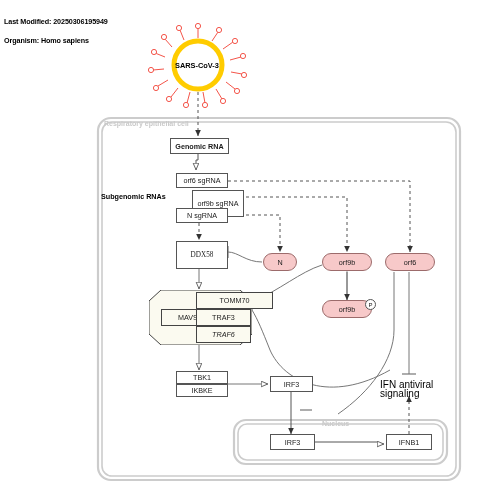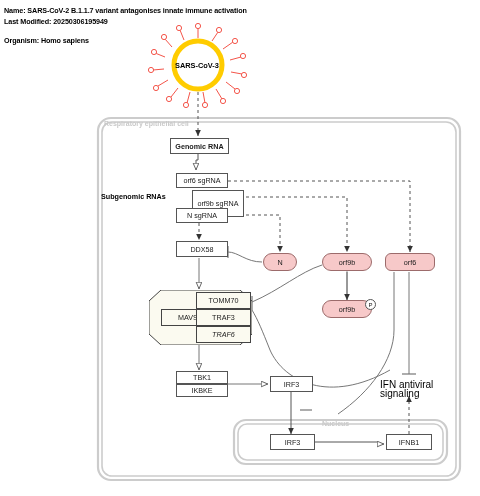--- a/index.html
+++ b/index.html
@@ -107,21 +107,20 @@
     text-align: left;
     line-height: 8.6px;
     white-space: nowrap;
   }
 </style>
 </head>
 <body>
 
 <div id="stage">
 
-  <div class="meta l1">Name: SARS-CoV-2 B.1.1.7 variant antagonises innate immune activation</div>
   <div class="meta l2">Last Modified: 20250306195949</div>
   <div class="meta l3">Organism: Homo sapiens</div>
 
   <svg id="canvas" width="480" height="496">
     <defs>
       <marker id="arrowSolid" markerWidth="8" markerHeight="8" refX="6.4" refY="3" orient="auto">
         <path d="M0,0 L6.4,3 L0,6 z" fill="#333"></path>
       </marker>
       <marker id="arrowSolidUp" markerWidth="8" markerHeight="8" refX="6.4" refY="3" orient="auto">
         <path d="M0,0 L6.4,3 L0,6 z" fill="#333"></path>
@@ -221,35 +220,35 @@
   <div class="comp-label" style="left:322px; top:420px;">Nucleus</div>
 
   <div class="node rna" style="left:170px; top:138px; width:59px; height:16px;">Genomic RNA</div>
 
   <div class="sublabel" style="left:101px; top:192px;">Subgenomic RNAs</div>
 
   <div class="node gene" style="left:176px; top:173px; width:52px; height:15px;">orf6 sgRNA</div>
   <div class="node gene" style="left:192px; top:190px; width:52px; height:27px;">orf9b sgRNA</div>
   <div class="node gene" style="left:176px; top:208px; width:52px; height:15px;">N sgRNA</div>
 
-  <div class="node gene" style="left:176px; top:241px; width:52px; height:16px;">DDX58</div>
+  <div class="node gene" style="left:176px; top:241px; width:52px; height:28px;font-family:Liberation Serif, serif;">DDX58</div>
 
   <svg style="position:absolute; left:149px; top:290px;" width="103" height="55">
     <polygon points="12,0 91,0 103,11 103,44 91,55 12,55 0,44 0,11" fill="#fbfaf0" stroke="#444" stroke-width="1"></polygon>
   </svg>
   <div class="cplx-cell" style="left:161px; top:309px; width:54px; height:17px;">MAVS</div>
-  <div class="cplx-cell" style="left:196px; top:292px; width:55px; height:17px;">TOMM70</div>
+  <div class="cplx-cell" style="left:196px; top:292px; width:77px; height:17px;">TOMM70</div>
   <div class="cplx-cell" style="left:196px; top:309px; width:55px; height:17px;">TRAF3</div>
   <div class="cplx-cell" style="left:196px; top:326px; width:55px; height:17px;font-style:italic;">TRAF6</div>
 
   <div class="node protein" style="left:263px; top:253px; width:34px; height:18px;">N</div>
   <div class="node protein" style="left:322px; top:253px; width:50px; height:18px;">orf9b</div>
   <div class="node protein" style="left:322px; top:300px; width:50px; height:18px;">orf9b</div>
   <div class="pbadge" style="left:365px; top:299px;">P</div>
-  <div class="node protein" style="left:385px; top:253px; width:50px; height:18px;border-radius:6px;">orf6</div>
+  <div class="node protein" style="left:385px; top:253px; width:50px; height:18px;">orf6</div>
 
   <div class="node gene" style="left:176px; top:371px; width:52px; height:13px;">TBK1</div>
   <div class="node gene" style="left:176px; top:384px; width:52px; height:13px;">IKBKE</div>
 
   <div class="node gene" style="left:270px; top:376px; width:43px; height:16px;">IRF3</div>
 
   <div class="node gene" style="left:270px; top:434px; width:45px; height:16px;">IRF3</div>
   <div class="node gene" style="left:386px; top:434px; width:46px; height:16px;">IFNB1</div>
 
   <div class="ifn-label" style="left:380px; top:381px;">

